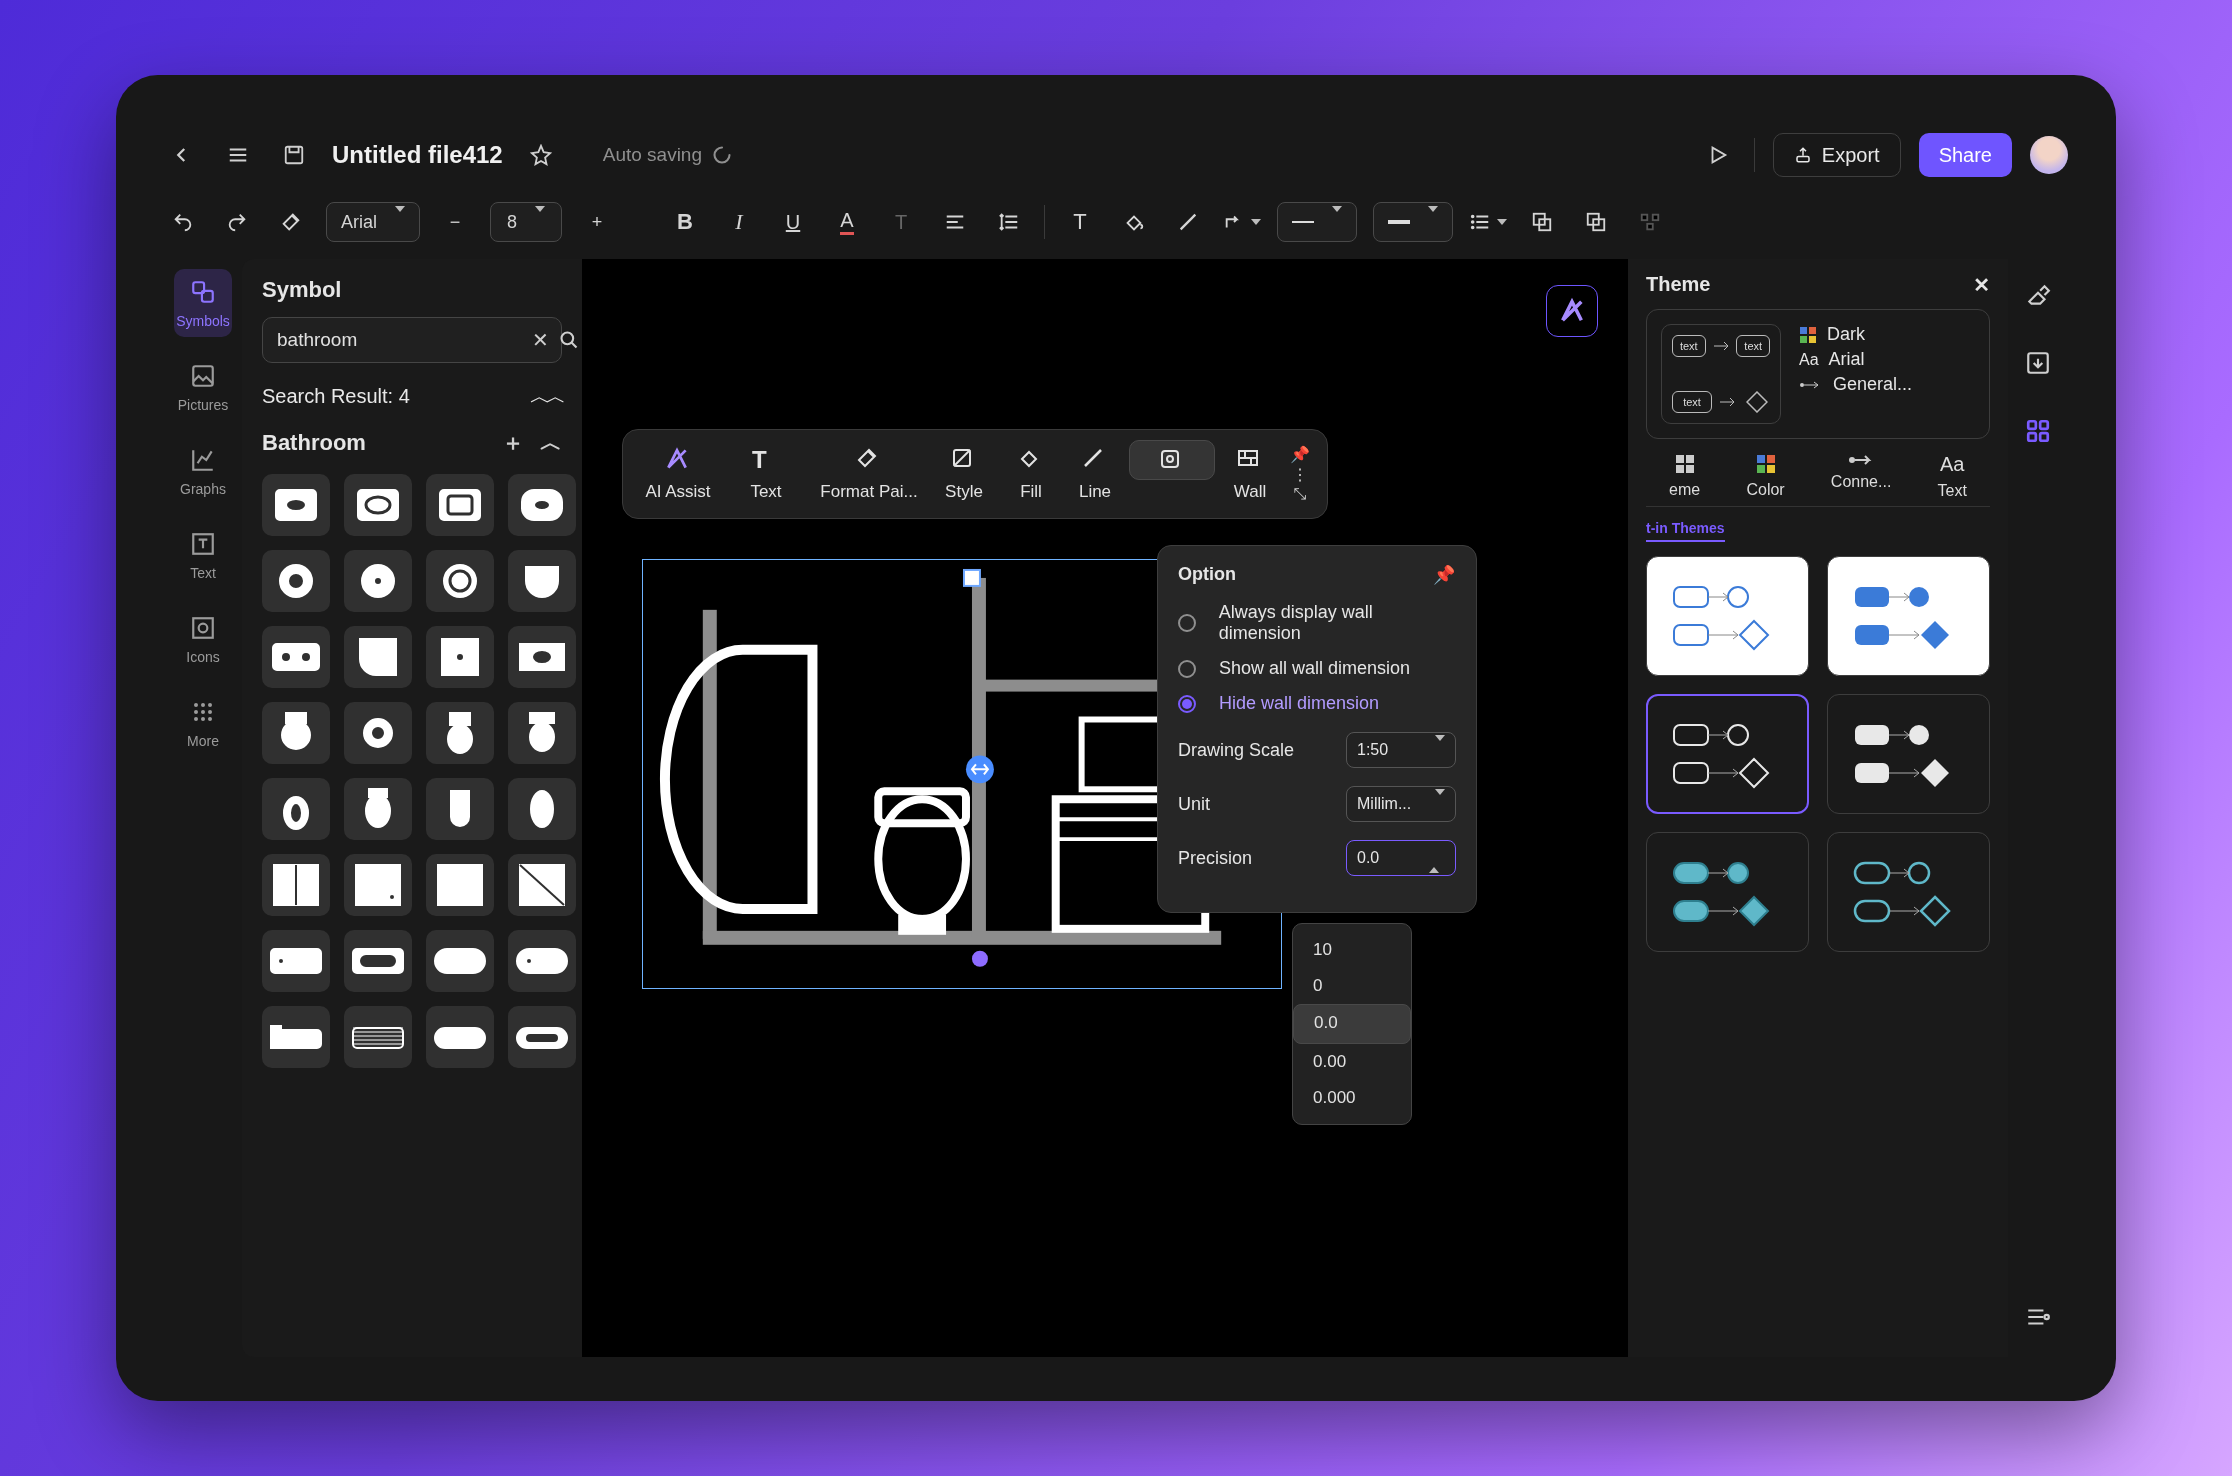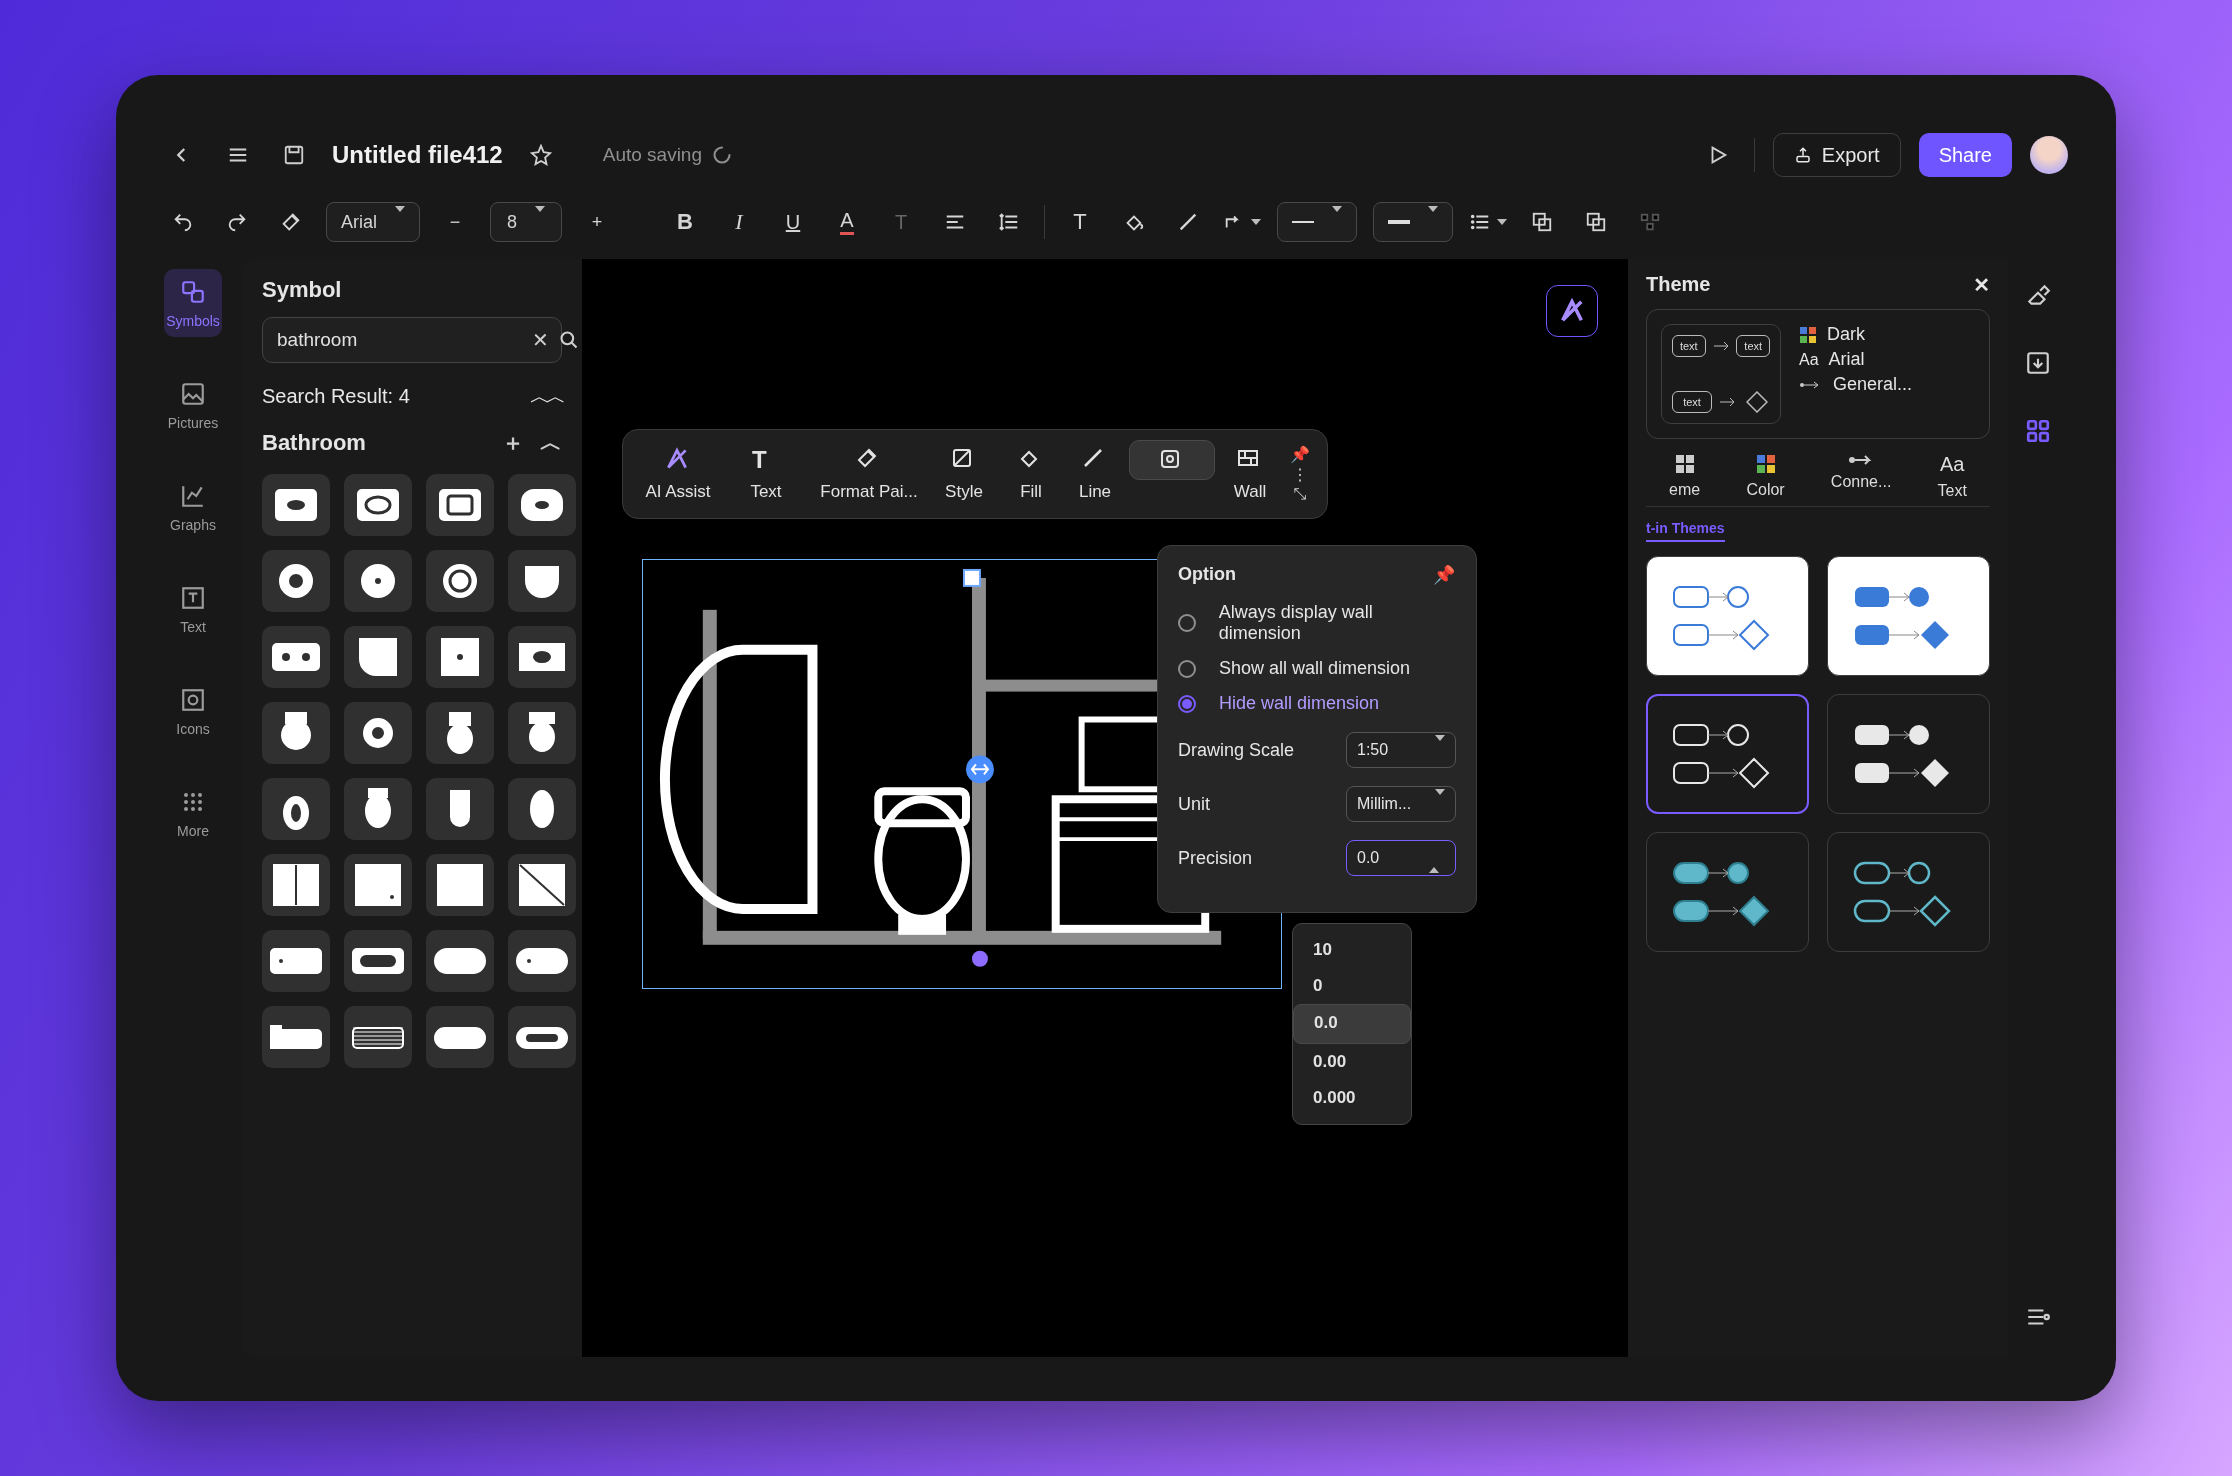--- a/index.html
+++ b/index.html
@@ -22,21 +22,21 @@
 .tools{display:flex;align-items:center;height:58px;gap:16px;margin-top:10px;color:#d5d5d5;font-size:18px;}
 .tools > *{display:flex;align-items:center;}
 .tbtn{width:38px;height:38px;justify-content:center;border-radius:6px;}
 .sel{height:40px;border:1px solid #494949;border-radius:8px;padding:0 14px;gap:12px;background:#1f1f1f;}
 .chev::after{content:"";width:0;height:0;border-left:5px solid transparent;border-right:5px solid transparent;border-top:6px solid #bcbcbc;margin-left:6px;}
 
 
 .main{display:flex;height:calc(100% - 124px);margin-top:8px;}
 
 
-.rail{width:78px;display:flex;flex-direction:column;align-items:flex-start;padding-top:10px;gap:34px;}
+.rail{width:78px;display:flex;flex-direction:column;align-items:center;padding-top:10px;gap:16px;}
 .rail-item{width:58px;display:flex;flex-direction:column;align-items:center;gap:6px;color:#9b9b9b;font-size:14px;padding:8px 0;border-radius:10px;}
 .rail-item.active{background:#2d2547;color:#8d74ff;}
 .rail-ico{width:30px;height:30px;display:flex;align-items:center;justify-content:center;}
 
 
 .panel{width:340px;background:#1a1a1a;border-radius:12px 0 0 12px;padding:18px 20px;color:#e6e6e6;overflow:hidden;}
 .panel h3{font-size:22px;font-weight:600;margin-bottom:14px;}
 .search{display:flex;align-items:center;height:46px;border:1px solid #454545;border-radius:10px;padding:0 14px;gap:10px;background:#202020;}
 .search input{flex:1;background:none;border:none;color:#e0e0e0;font-size:19px;outline:none;}
 .search span{color:#cfcfcf;font-size:20px;}
@@ -62,21 +62,21 @@
 
 .pop{position:absolute;left:575px;top:286px;width:320px;background:#262626;border:1px solid #3e3e3e;border-radius:14px;padding:18px 20px;color:#e6e6e6;font-size:18px;}
 .pop-hd{display:flex;justify-content:space-between;font-weight:600;margin-bottom:16px;}
 .radio-row{display:flex;align-items:center;gap:23px;margin:14px 0;}
 .radio{width:18px;height:18px;border:2px solid #8f8f8f;border-radius:50%;display:inline-flex;align-items:center;justify-content:center;}
 .radio.on{border-color:#7a5bff;}
 .radio.on::after{content:"";width:10px;height:10px;background:#7a5bff;border-radius:50%;}
 .frow{display:flex;align-items:center;justify-content:space-between;margin:18px 0;}
 .fsel{width:110px;height:36px;border:1px solid #555;border-radius:8px;display:flex;align-items:center;justify-content:space-between;padding:0 10px;font-size:16px;background:#222;}
 .fsel.active{border-color:#7a5bff;}
-.dd{position:absolute;left:710px;top:664px;width:120px;background:#222;border:1px solid #444;border-radius:10px;padding:8px 0;font-weight:bold;}
+.dd{position:absolute;left:710px;top:664px;width:120px;background:#222;border:1px solid #444;border-radius:10px;padding:8px 0;}
 .dd div{padding:8px 20px;font-size:17px;color:#e2e2e2;}
 .dd div.sel{background:#3b3b3b;}
 
 
 .rpanel{width:380px;background:#1a1a1a;padding:14px 18px 0;color:#e6e6e6;position:relative;}
 .rp-hd{display:flex;justify-content:space-between;font-size:20px;font-weight:600;margin-bottom:12px;}
 .rp-card{display:flex;gap:18px;border:1px solid #3d3d3d;border-radius:12px;padding:14px;margin-bottom:14px;}
 .rp-thumb{width:120px;height:100px;border:1px solid #3e3e3e;border-radius:10px;padding:10px;display:flex;flex-direction:column;justify-content:space-between;}
 .mini-node{display:inline-flex;align-items:center;justify-content:center;width:40px;height:22px;border:1px solid #bbb;border-radius:6px;font-size:11px;color:#ddd;}
 .rp-meta{display:flex;flex-direction:column;gap:4px;font-size:18px;}

